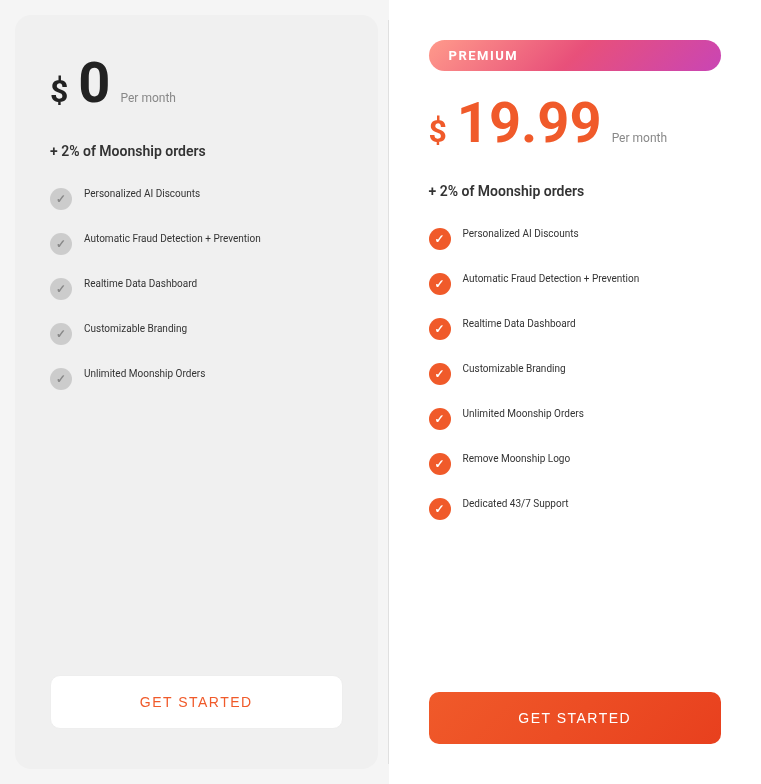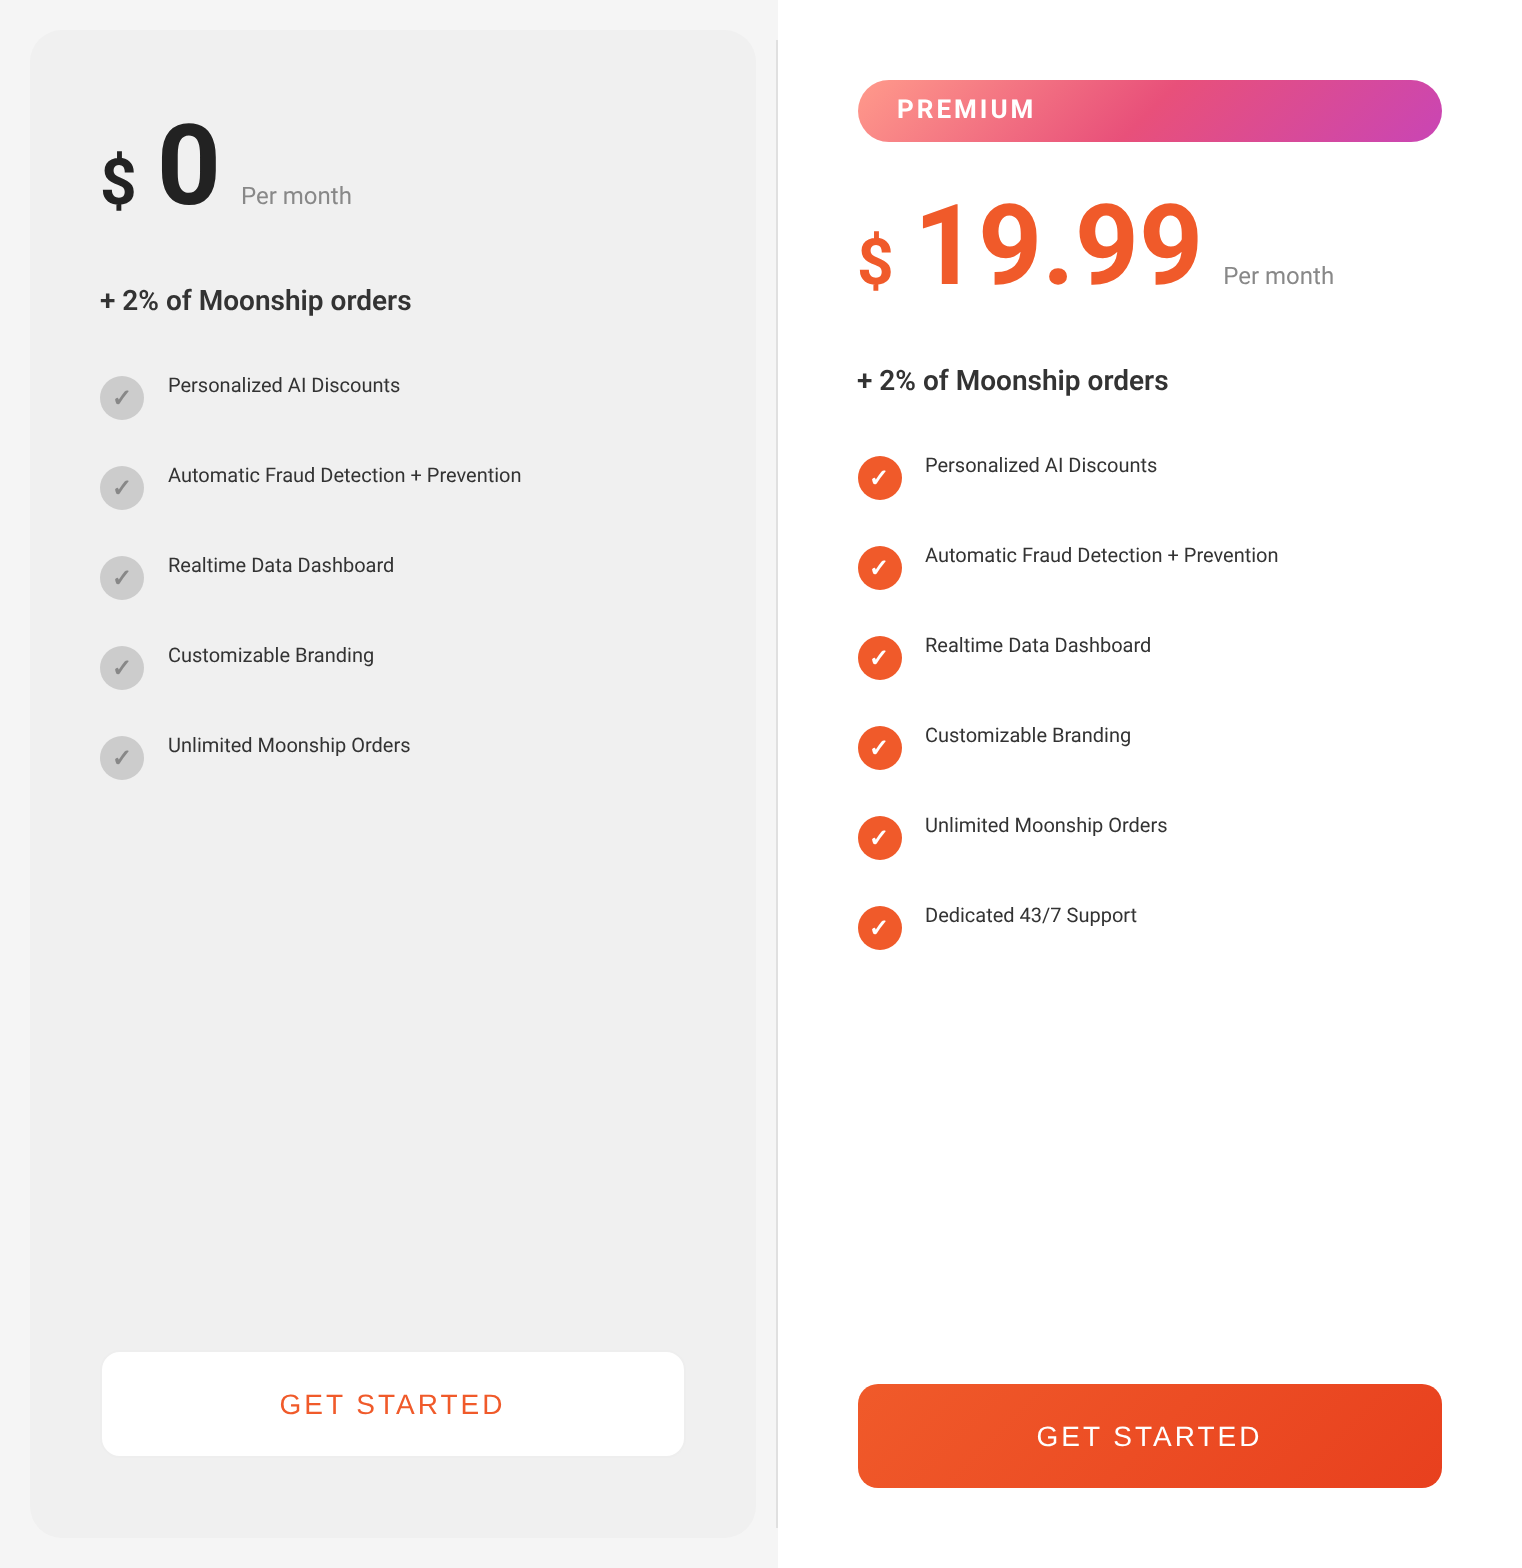--- a/index.html
+++ b/index.html
@@ -281,20 +281,26 @@
       <li class="feature-item">
         <span class="feature-icon icon-premium">
             <span class="checkmark"></span>
           </span>
         <span>Unlimited Moonship Orders</span>
       </li>
       <li class="feature-item">
         <span class="feature-icon icon-premium">
             <span class="checkmark"></span>
           </span>
+        <span>Remove Moonship Logo</span>
+      </li>
+      <li class="feature-item">
+        <span class="feature-icon icon-premium">
+            <span class="checkmark"></span>
+          </span>
         <span>Dedicated 43/7 Support</span>
       </li>
     </ul>
 
     <button class="btn-get-started btn-premium">GET STARTED</button>
   </div>
 
 </div>
 
 </body></html>

